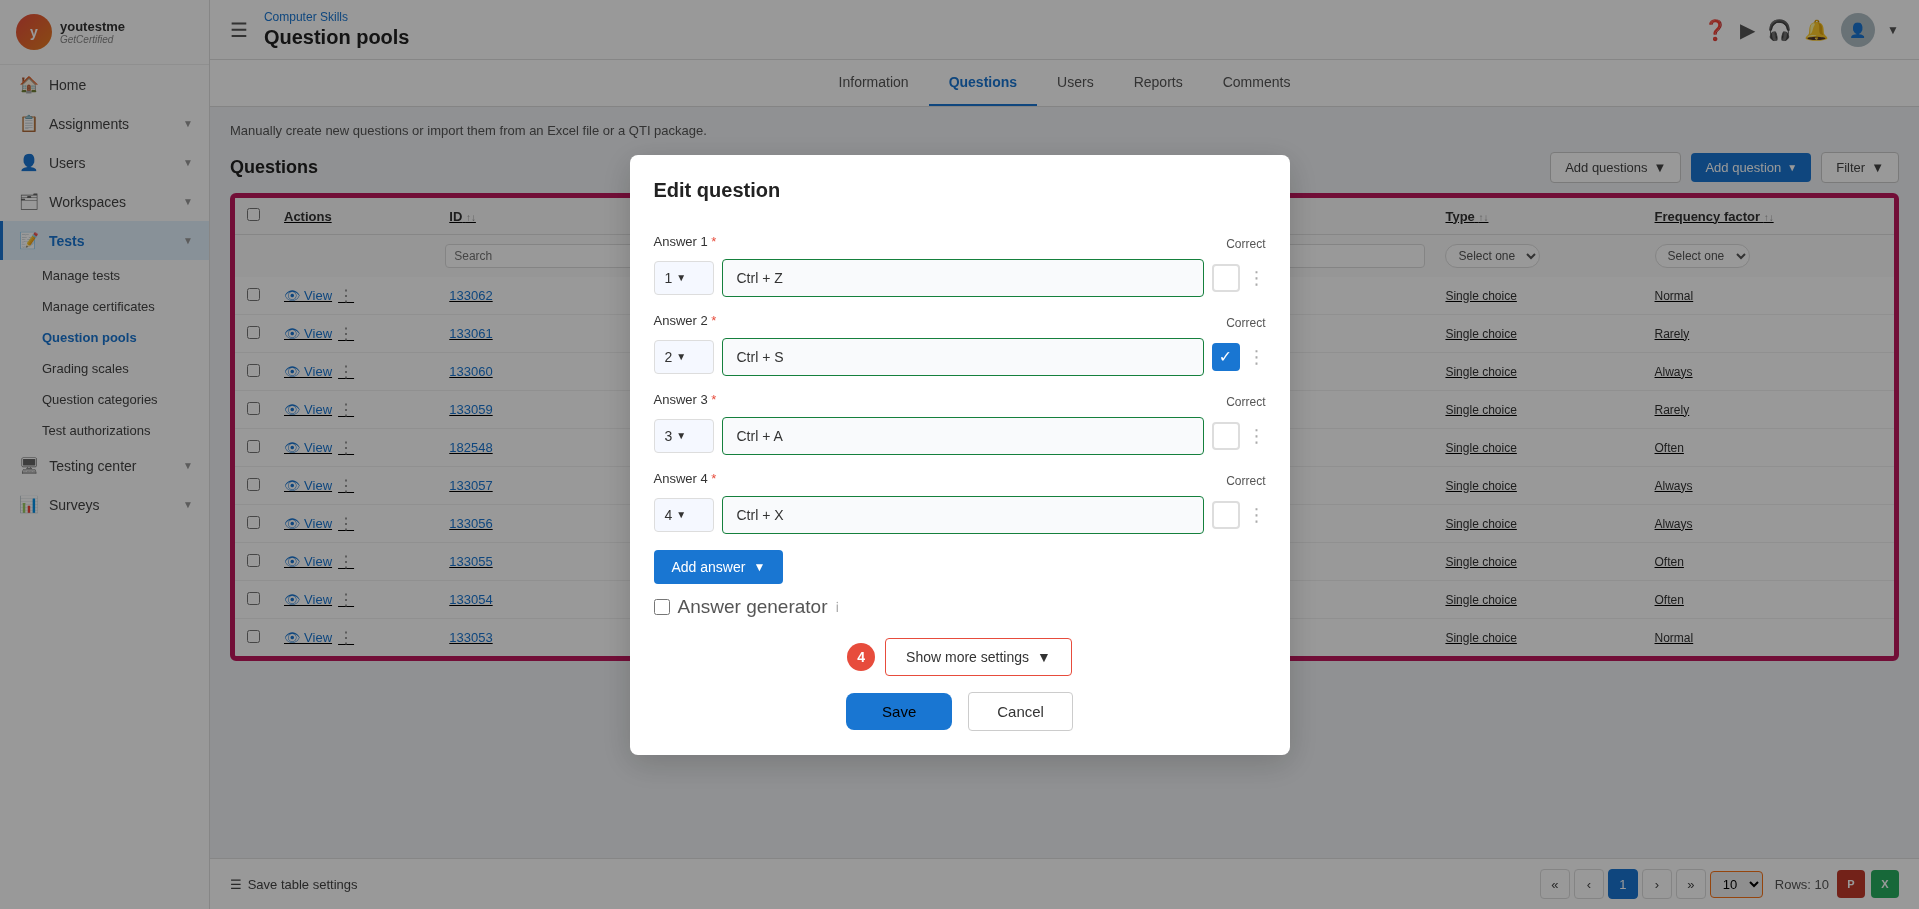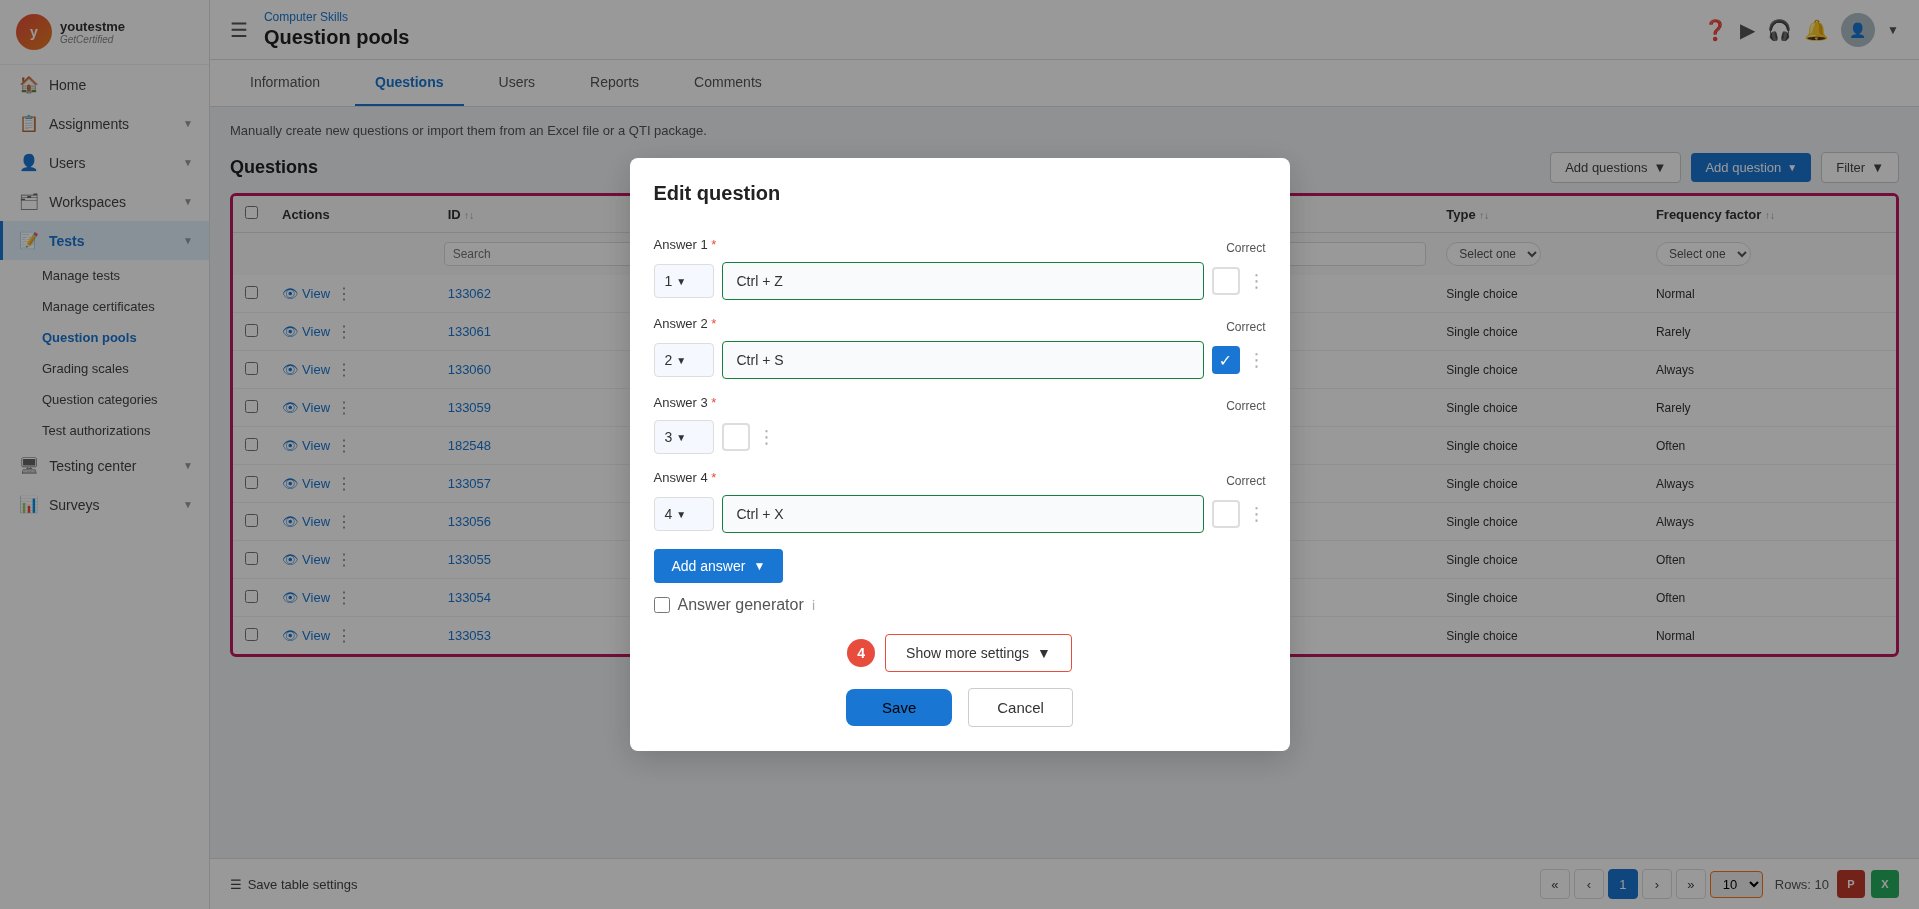--- a/index.html
+++ b/index.html
@@ -77,22 +77,23 @@
     .breadcrumb-link { font-size: 12px; color: #1976d2; cursor: pointer; }
     .page-title { font-size: 20px; font-weight: 600; color: #222; margin-top: 2px; }
     .topbar-actions { display: flex; align-items: center; gap: 12px; }
     .topbar-icon { font-size: 20px; color: #555; cursor: pointer; }
 
     
     .tab-bar {
       background: #fff;
       border-bottom: 1px solid #ddd;
       display: flex;
-      gap: 15px;
+      gap: 0;
       padding: 0 20px;
+      justify-content: center;
     }
     .tab {
       padding: 14px 20px;
       font-size: 14px;
       color: #555;
       cursor: pointer;
       border-bottom: 2px solid transparent;
     }
     .tab.active { color: #1976d2; border-bottom: 2px solid #1976d2; font-weight: 600; }
 
@@ -124,21 +125,21 @@
       display: flex; align-items: center; gap: 6px;
     }
     .btn-primary {
       padding: 7px 14px; background: #1976d2; border: none;
       border-radius: 4px; font-size: 13px; cursor: pointer; color: #fff;
       display: flex; align-items: center; gap: 6px;
     }
     .btn-primary .arrow { font-size: 10px; }
 
     
-    .table-wrap { background: #fff; border-radius: 6px; border: 3px solid #be185d; overflow: hidden; }
+    .table-wrap { background: #fff; border-radius: 6px; border: 5px solid #be185d; overflow: hidden; text-decoration: underline; }
     table { width: 100%; border-collapse: collapse; font-size: 13px; }
     thead { background: #fafafa; }
     th {
       padding: 10px 12px;
       text-align: left;
       font-weight: 600;
       color: #333;
       border-bottom: 1px solid #e0e0e0;
       white-space: nowrap;
     }
@@ -251,21 +252,21 @@
     }
     .add-answer-arrow { font-size: 12px; }
     .answer-gen-row {
       display: flex; align-items: center; gap: 8px;
       margin-top: 12px;
     }
     .answer-gen-checkbox {
       width: 16px; height: 16px; border: 2px solid #ccc;
       border-radius: 3px; cursor: pointer;
     }
-    .answer-gen-label { font-size: 16px; color: #555; }
+    .answer-gen-label { font-size: 19px; color: #555; }
     .info-icon { color: #aaa; font-size: 14px; cursor: pointer; }
     .show-more-row {
       display: flex; align-items: center; justify-content: center;
       margin: 20px 0 16px;
     }
     .step-badge {
       width: 28px; height: 28px;
       background: #e74c3c; color: #fff;
       border-radius: 50%; display: flex; align-items: center; justify-content: center;
       font-size: 14px; font-weight: 700; margin-right: 10px;
@@ -631,20 +632,21 @@
     <div class="answer-row">
       <div style="display:flex; justify-content:space-between; align-items:center; margin-bottom:4px;">
         <span class="answer-label">Answer 3 <span>*</span></span>
         <span class="correct-label">Correct</span>
       </div>
       <div class="answer-input-row">
         <div class="answer-num-select">
           <span>3</span>
           <span style="font-size:10px;">▼</span>
         </div>
+        <input class="answer-text-input" type="text" value="Ctrl + A" style="">
         <div class="correct-checkbox"></div>
         <span class="three-dot-menu">⋮</span>
       </div>
     </div>
 
     <div class="answer-row">
       <div style="display:flex; justify-content:space-between; align-items:center; margin-bottom:4px;">
         <span class="answer-label">Answer 4 <span>*</span></span>
         <span class="correct-label">Correct</span>
       </div>

